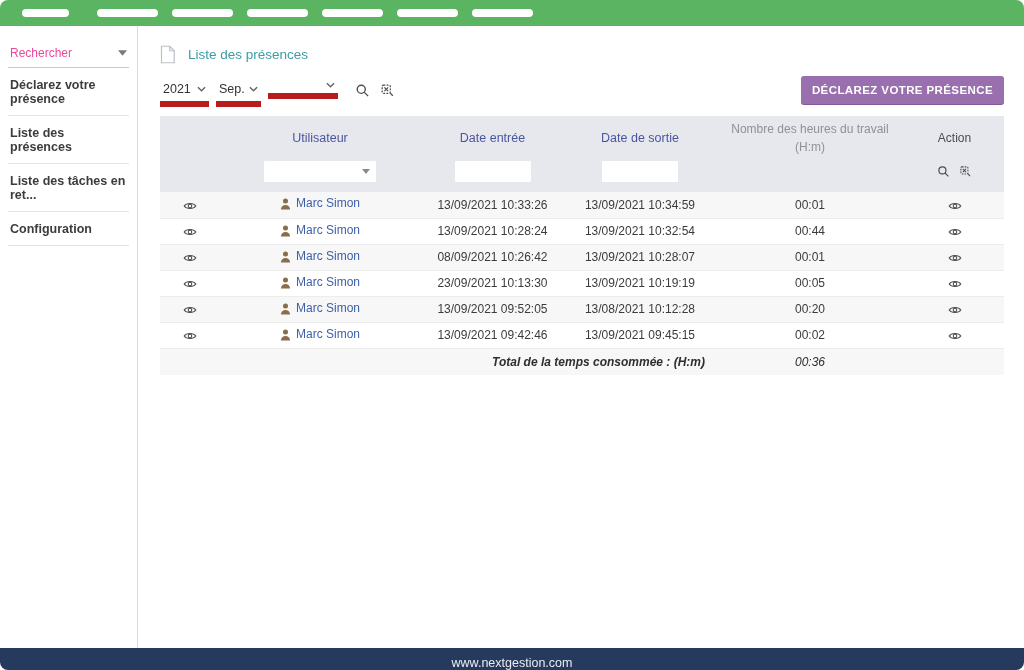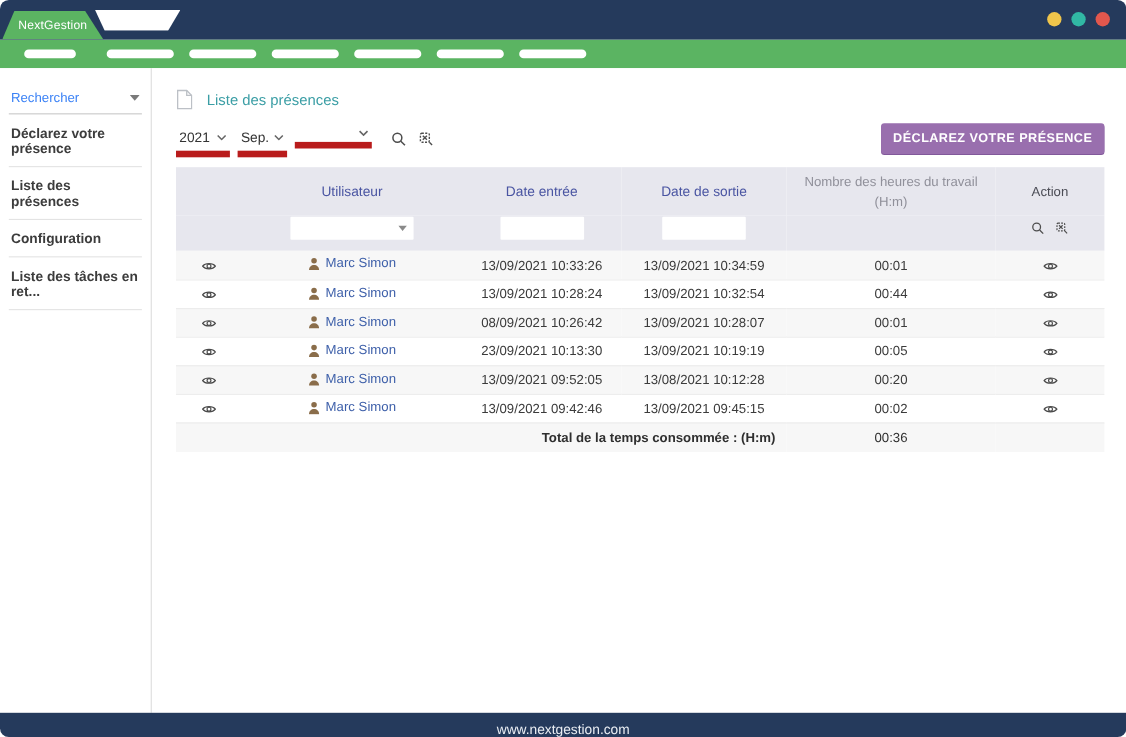--- a/index.html
+++ b/index.html
@@ -24,21 +24,21 @@
   
   .greenbar{height:26px;background:var(--green);display:flex;align-items:center;padding-left:22px;flex:0 0 auto;}
   .pill{height:8px;border-radius:4px;background:#fff;width:61px;margin-right:14px;}
   .pill:nth-child(1){width:47px;margin-right:28px;}
 
   
   .body-row{flex:1 1 auto;display:flex;background:#fff;min-height:0;}
   .sidebar{width:138px;flex:0 0 auto;border-right:1px solid #dcdcdc;padding-top:20px;}
   .side-search{margin:0 8px;display:flex;align-items:center;justify-content:space-between;
     border-bottom:1px solid #c8c8c8;padding:0 2px 7px 2px;cursor:pointer;}
-  .side-search .ph{color:#3b82f6;font-size:12px;}
+  .side-search .ph{color:#ec4899;font-size:12px;}
   .menu-item{margin:0 8px;padding:10px 2px 9px 2px;border-bottom:1px solid #e3e3e3;
     font-size:12.5px;font-weight:bold;color:#3c3c3c;cursor:pointer;}
 
   .content{flex:1 1 auto;padding:18px 20px 0 22px;position:relative;}
   .title-row{display:flex;align-items:center;gap:13px;height:20px;}
   .page-title{color:var(--teal);font-size:13.5px;}
 
   .controls-row{margin-top:16px;height:28px;display:flex;align-items:flex-start;position:relative;}
   .uselect{display:inline-flex;align-items:center;justify-content:space-between;
     border-bottom:6px solid #b91c1c;padding:2px 3px 5px 3px;margin-right:7px;font-size:12.5px;color:#333;cursor:pointer;}
@@ -61,44 +61,33 @@
     justify-content:flex-end;padding:0 6px;border-radius:1px;cursor:pointer;}
   .finput{width:76px;height:21px;background:#fff;border:none;border-radius:1px;display:block;margin:0 auto;
     font-family:inherit;font-size:12px;padding:0 4px;}
   .filter-icons{display:flex;justify-content:center;gap:9px;align-items:center;}
   tbody td{height:26px;text-align:center;border-bottom:1px solid #ececec;color:#3b3b3b;}
   tbody tr:nth-child(odd){background:#f7f7f7;}
   tbody tr:nth-child(even){background:#fff;}
   .user-cell{display:inline-flex;align-items:flex-end;gap:5px;color:var(--link);cursor:pointer;}
   .icon{display:inline-flex;vertical-align:middle;}
   .eye{cursor:pointer;}
-  tfoot td{height:27px;background:#f7f7f7;border-top:1px solid #d8d8d8;color:#2f2f2f;}
+  tfoot td{height:27px;background:#f7f7f7;border-top:1px solid #d8d8d8;color:#2f2f2f;font-style:italic;}
   .total-label{text-align:right;font-weight:bold;padding-right:10px;font-size:12px;}
   .total-value{text-align:center;font-weight:normal;}
 
   
   .footer{height:22px;background:var(--navy);flex:0 0 auto;display:flex;align-items:flex-end;justify-content:center;
     color:#e9edf3;font-size:12.5px;}
 </style>
 </head>
 <body>
 
 <div class="window">
 
-  <header class="topbar">
-    <div class="brand-tab">
-      <span>NextGestion</span>
-    </div>
-    <div class="white-slab"></div>
-    <div class="dots">
-      <span class="dot" style="background: rgb(240, 197, 75);"></span>
-      <span class="dot" style="background: rgb(49, 184, 164);"></span>
-      <span class="dot" style="background: rgb(226, 87, 77);"></span>
-    </div>
-  </header>
 
   <nav class="greenbar">
     <div class="pill"></div>
     <div class="pill"></div>
     <div class="pill"></div>
     <div class="pill"></div>
     <div class="pill"></div>
     <div class="pill"></div>
     <div class="pill"></div>
   </nav>
@@ -110,22 +99,22 @@
         <span class="ph">Rechercher</span>
         <span class="icon">
           <svg width="9" height="6" viewBox="0 0 10 6">
               <path d="M0 0l5 6 5-6z" fill="#7a7a7a"></path>
             </svg>
         </span>
       </div>
       <div class="menu">
         <div class="menu-item">Déclarez votre présence</div>
         <div class="menu-item">Liste des présences</div>
+        <div class="menu-item">Liste des tâches en ret...</div>
         <div class="menu-item">Configuration</div>
-        <div class="menu-item">Liste des tâches en ret...</div>
       </div>
     </aside>
 
     <main class="content">
 
       <div class="title-row">
         <span class="icon">
           <svg width="15" height="19" viewBox="0 0 20 24" fill="none" stroke="#bcc0c6" stroke-width="1.6">
             <path d="M2 1h11l6 6v16H2z"></path>
               <path d="M13 1v6h6"></path>

